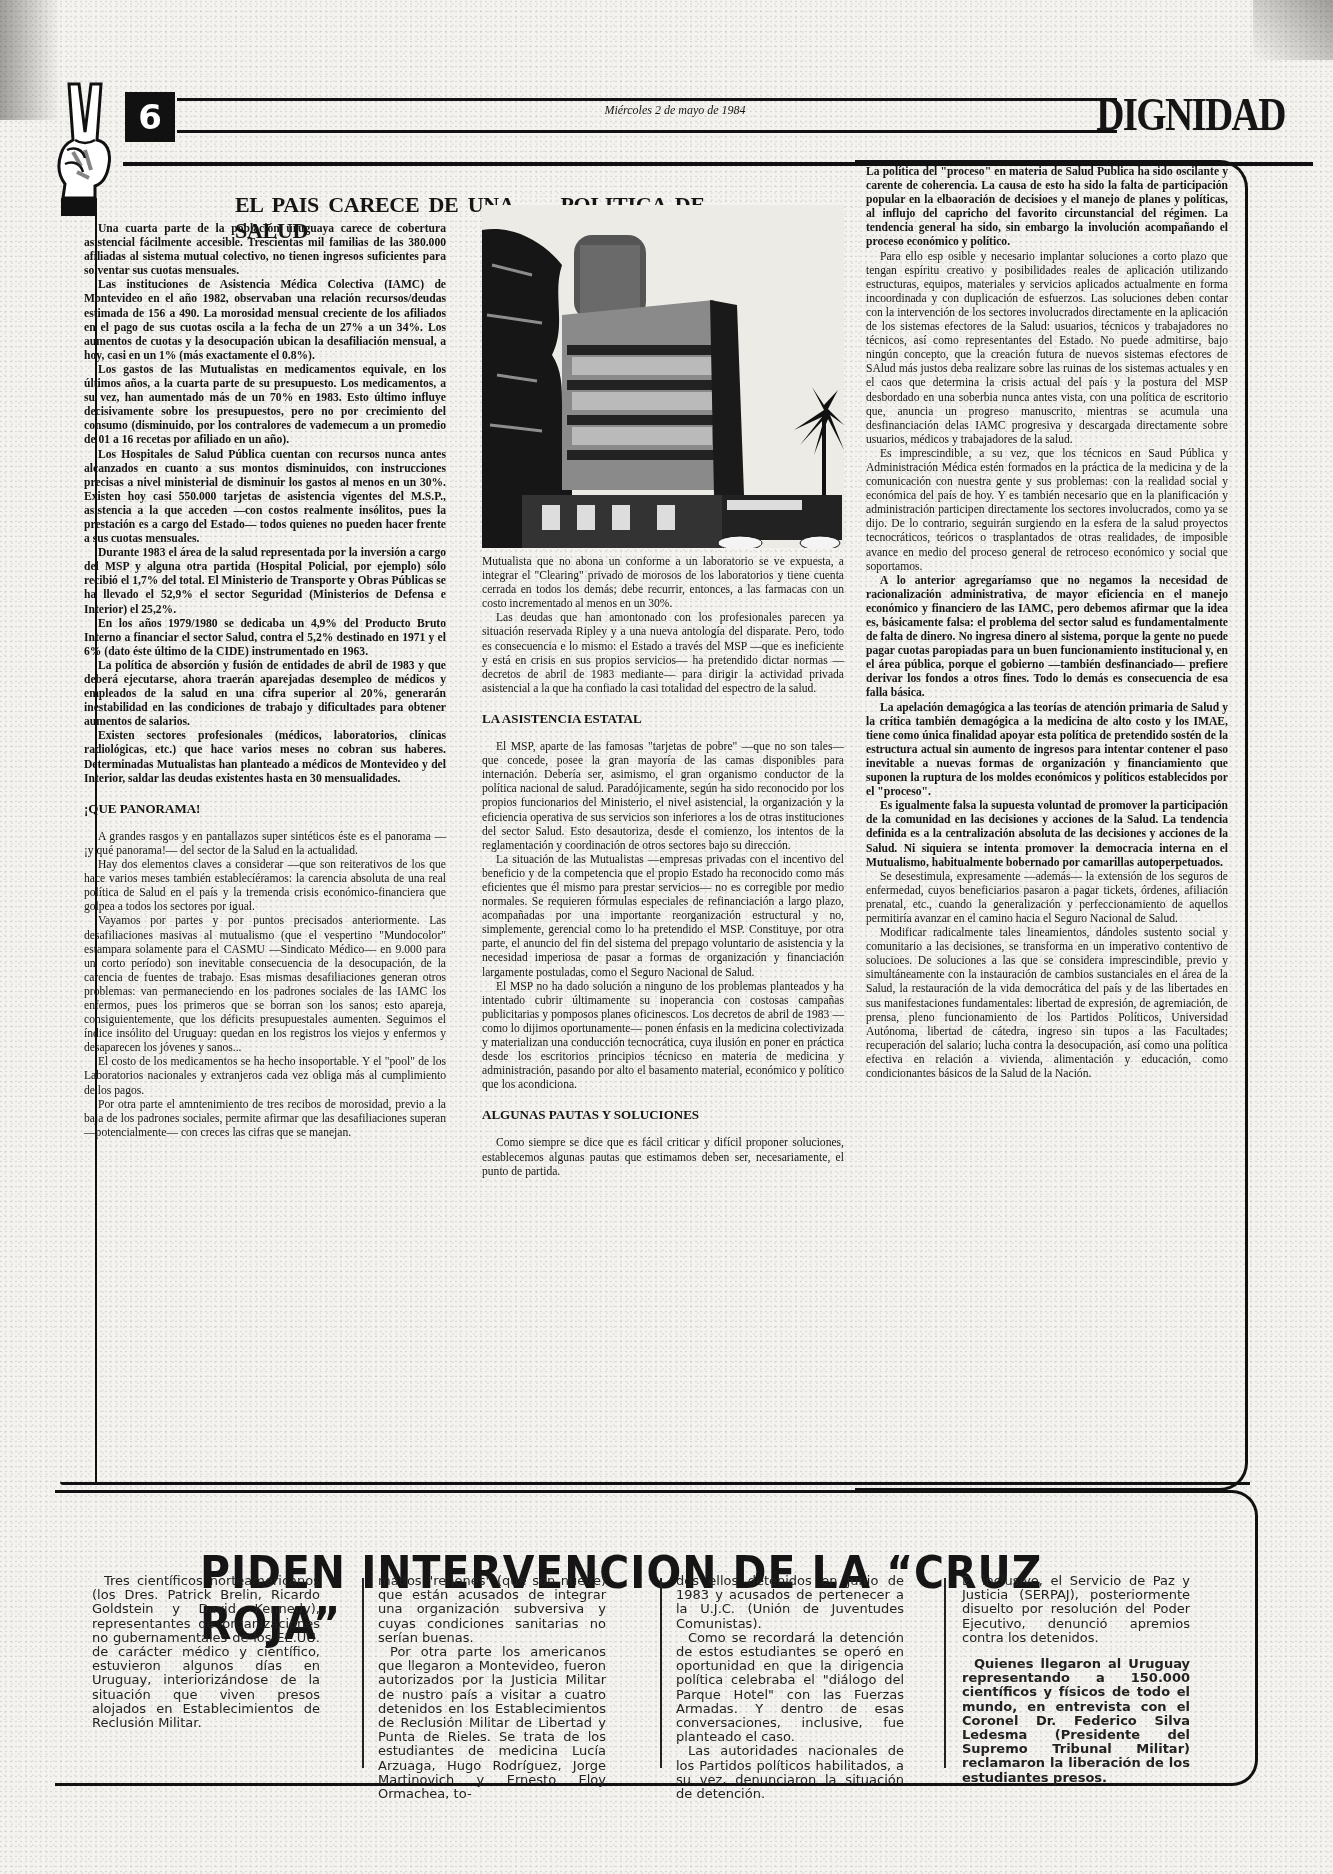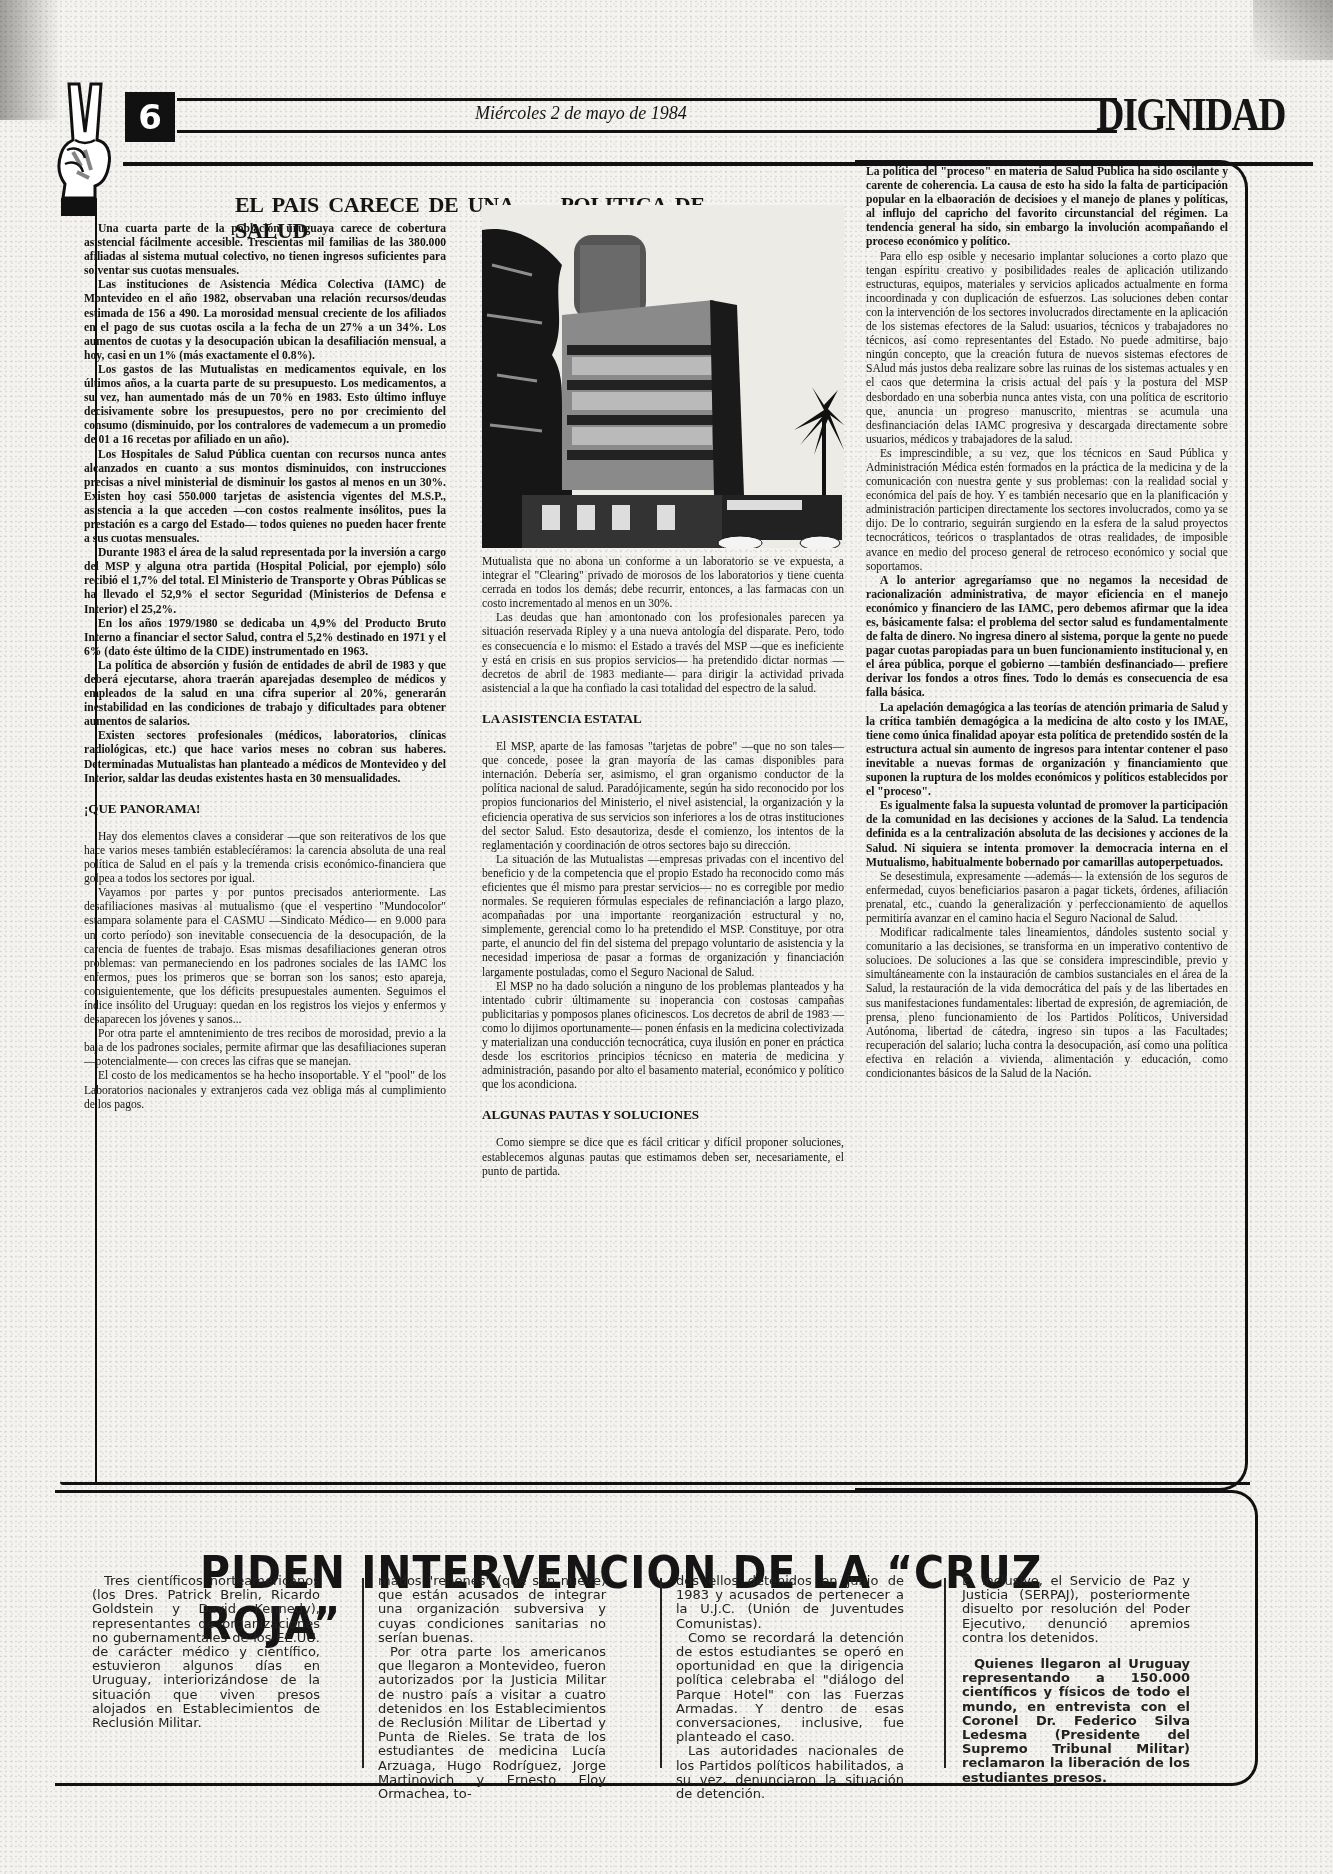--- a/index.html
+++ b/index.html
@@ -26,22 +26,22 @@
   .page-num {
     position:absolute; left:70px; top:22px; width:50px; height:50px;
     background:#111; color:#fff; display:flex; align-items:center; justify-content:center;
     font-family:"DejaVu Sans", sans-serif; font-weight:bold; font-size:34px;
   }
   .rule { position:absolute; background:#111; }
   .rule.r1 { left:122px; top:28px; width:940px; height:3px; }
   .rule.r2 { left:122px; top:60px; width:940px; height:3px; }
   .rule.r3 { left:68px;  top:92px; width:1190px; height:4px; }
   .dateline {
-    position:absolute; left:420px; top:33px; width:400px; 
-    font-style:italic; font-size:18px; font-family:"Liberation Serif", serif;
+    position:absolute; left:420px; top:33px; width:400px; text-align:center;
+    font-style:italic; font-size:12px; font-family:"Liberation Serif", serif;
   }
   .brand {
     position:absolute; right:10px; top:18px;
     font-family:"Liberation Serif", serif; font-weight:bold; font-size:46px; letter-spacing:-2px;
     transform: scaleX(0.85); transform-origin:right;
   }
 
   
   .frame-right {
     position:absolute; left:855px; top:160px; width:390px; height:1325px;
@@ -136,24 +136,25 @@
 <div class="col col-1">
   <p class="bold-text">Una cuarta parte de la población uruguaya carece de cobertura asistencial fácilmente accesible. Trescientas mil familias de las 380.000 afiliadas al sistema mutual colectivo, no tienen ingresos suficientes para solventar sus cuotas mensuales.</p>
   <p class="bold-text">Las instituciones de Asistencia Médica Colectiva (IAMC) de Montevideo en el año 1982, observaban una relación recursos/deudas estimada de 156 a 490. La morosidad mensual creciente de los afiliados en el pago de sus cuotas oscila a la fecha de un 27% a un 34%. Los aumentos de cuotas y la desocupación ubican la desafiliación mensual, a hoy, casi en un 1% (más exactamente el 0.8%).</p>
   <p class="bold-text">Los gastos de las Mutualistas en medicamentos equivale, en los últimos años, a la cuarta parte de su presupuesto. Los medicamentos, a su vez, han aumentado más de un 70% en 1983. Esto último influye decisivamente sobre los presupuestos, pero no por crecimiento del consumo (disminuido, por los contralores de vademecum a un promedio de 01 a 16 recetas por afiliado en un año).</p>
   <p class="bold-text">Los Hospitales de Salud Pública cuentan con recursos nunca antes alcanzados en cuanto a sus montos disminuidos, con instrucciones precisas a nivel ministerial de disminuir los gastos al menos en un 30%. Existen hoy casi 550.000 tarjetas de asistencia vigentes del M.S.P., asistencia a la que acceden —con costos realmente insólitos, pues la prestación es a cargo del Estado— todos quienes no pueden hacer frente a sus cuotas mensuales.</p>
   <p class="bold-text">Durante 1983 el área de la salud representada por la inversión a cargo del MSP y alguna otra partida (Hospital Policial, por ejemplo) sólo recibió el 1,7% del total. El Ministerio de Transporte y Obras Públicas se ha llevado el 52,9% el sector Seguridad (Ministerios de Defensa e Interior) el 25,2%.</p>
   <p class="bold-text">En los años 1979/1980 se dedicaba un 4,9% del Producto Bruto Interno a financiar el sector Salud, contra el 5,2% destinado en 1971 y el 6% (dato éste último de la CIDE) instrumentado en 1963.</p>
   <p class="bold-text">La política de absorción y fusión de entidades de abril de 1983 y que deberá ejecutarse, ahora traerán aparejadas desempleo de médicos y empleados de la salud en una cifra superior al 20%, generarán inestabilidad en las condiciones de trabajo y dificultades para obtener aumentos de salarios.</p>
   <p class="bold-text">Existen sectores profesionales (médicos, laboratorios, clínicas radiológicas, etc.) que hace varios meses no cobran sus haberes. Determinadas Mutualistas han planteado a médicos de Montevideo y del Interior, saldar las deudas existentes hasta en 30 mensualidades.</p>
   <h3>¡QUE PANORAMA!</h3>
+  <p>A grandes rasgos y en pantallazos super sintéticos éste es el panorama —¡y qué panorama!— del sector de la Salud en la actualidad.</p>
   <p>Hay dos elementos claves a considerar —que son reiterativos de los que hace varios meses también establecíéramos: la carencia absoluta de una real política de Salud en el país y la tremenda crisis económico-financiera que golpea a todos los sectores por igual.</p>
   <p>Vayamos por partes y por puntos precisados anteriormente. Las desafiliaciones masivas al mutualismo (que el vespertino "Mundocolor" estampara solamente para el CASMU —Sindicato Médico— en 9.000 para un corto período) son inevitable consecuencia de la desocupación, de la carencia de fuentes de trabajo. Esas mismas desafiliaciones generan otros problemas: van permaneciendo en los padrones sociales de las IAMC los enfermos, pues los primeros que se borran son los sanos; esto apareja, consiguientemente, que los déficits presupuestales aumenten. Seguimos el índice insólito del Uruguay: quedan en los registros los viejos y enfermos y desaparecen los jóvenes y sanos...</p>
+  <p>El costo de los medicamentos se ha hecho insoportable. Y el "pool" de los Laboratorios nacionales y extranjeros cada vez obliga más al cumplimiento de los pagos.</p>
   <p>Por otra parte el amntenimiento de tres recibos de morosidad, previo a la baja de los padrones sociales, permite afirmar que las desafiliaciones superan —potencialmente— con creces las cifras que se manejan.</p>
-  <p>El costo de los medicamentos se ha hecho insoportable. Y el "pool" de los Laboratorios nacionales y extranjeros cada vez obliga más al cumplimiento de los pagos.</p>
 </div>
 
 <div class="photo">
   <svg width="362" height="343" viewBox="0 0 362 343">
     <rect width="362" height="343" fill="#ecebe6"></rect>
 
     <path d="M0 25 C30 20 60 35 80 60 C70 90 85 120 70 150 C90 180 70 220 90 250 L90 343 L0 343 Z" fill="#161616"></path>
     <path d="M10 60 L50 70 M5 110 L60 118 M15 170 L55 176 M8 220 L60 226" stroke="#ddd" stroke-width="3" opacity="0.6"></path>
 
     <rect x="92" y="30" width="72" height="85" rx="18" fill="#555"></rect>

